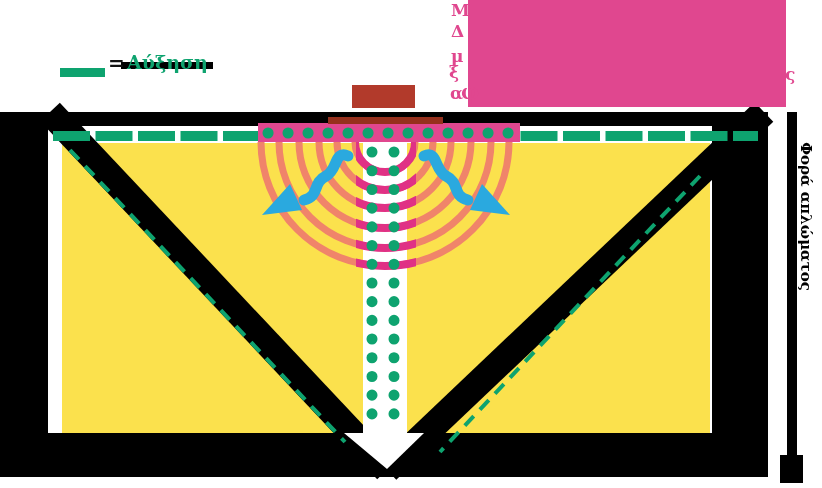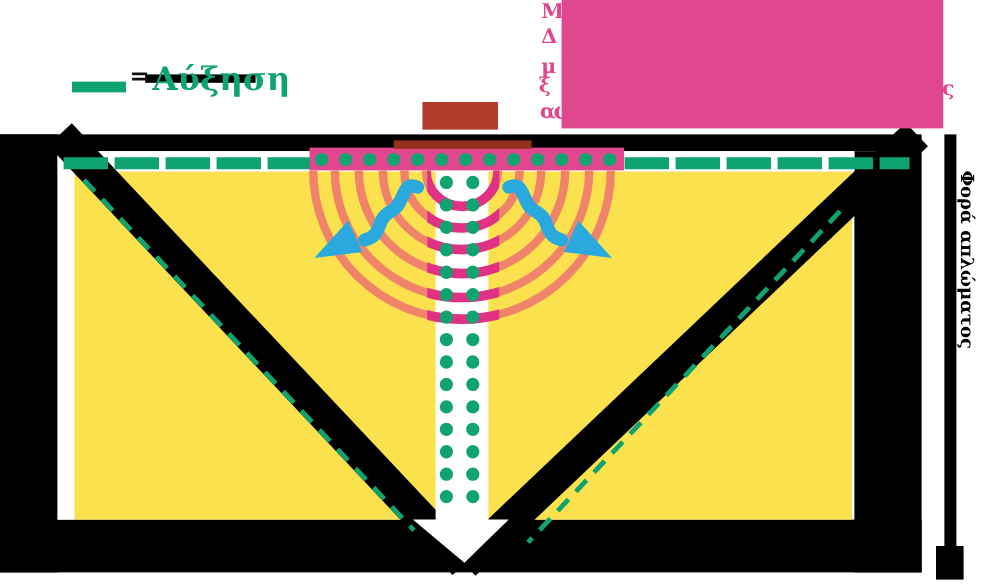--- a/index.html
+++ b/index.html
@@ -10,21 +10,21 @@
   html,body{margin:0;padding:0;}
   body{
     width:822px;height:488px;position:relative;background:#ffffff;
     overflow:hidden;font-family:"DejaVu Serif","Liberation Serif",serif;
   }
   .abs{position:absolute;}
   
   .legend-dash{left:60px;top:68px;width:45px;height:9px;background:var(--c-green);}
   .legend-strike{left:121px;top:62px;width:92px;height:7px;background:var(--c-black);}
   .legend-equals{left:108px;top:53px;font-size:20px;font-weight:bold;color:#111;line-height:1;}
-  .legend-label{left:127px;top:52px;font-size:27px;font-weight:bold;color:var(--c-green);line-height:1.1;letter-spacing:0px;}
+  .legend-label{left:127px;top:52px;font-size:19px;font-weight:bold;color:var(--c-green);line-height:1.1;letter-spacing:0px;}
   
   .magma-rect{left:352px;top:85px;width:63px;height:23px;background:var(--c-dark_red);}
   
   .caption-rect{left:468px;top:0px;width:318px;height:107px;background:var(--c-pink);}
   .frag{color:var(--c-pink);font-weight:bold;font-size:17px;line-height:1;}
   .frag-0{left:451px;top:2px;}
   .frag-1{left:451px;top:23px;}
   .frag-2{left:451px;top:48px;}
   .frag-3{left:449px;top:64px;}
   .frag-4{left:450px;top:85px;}

